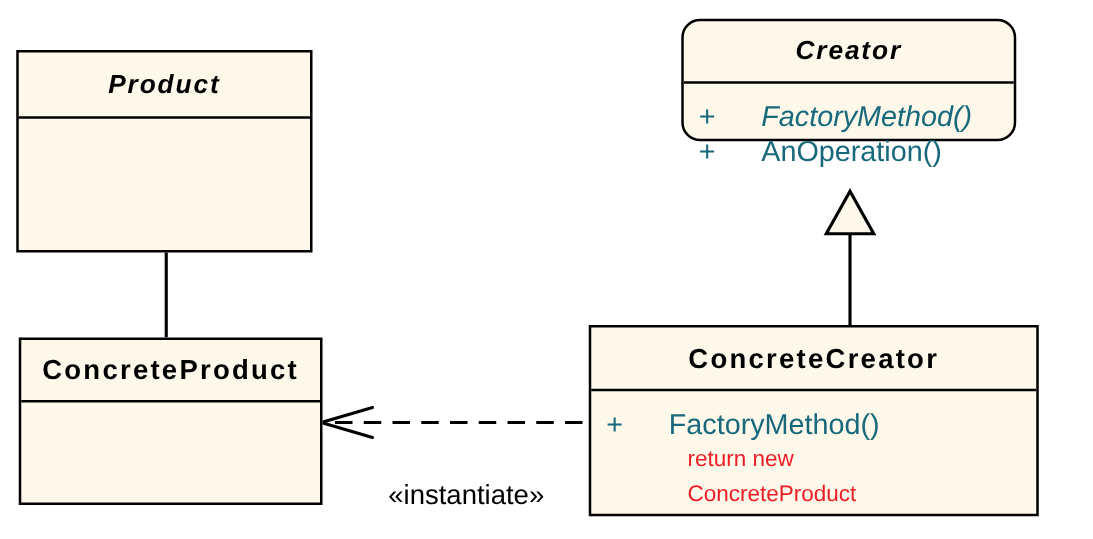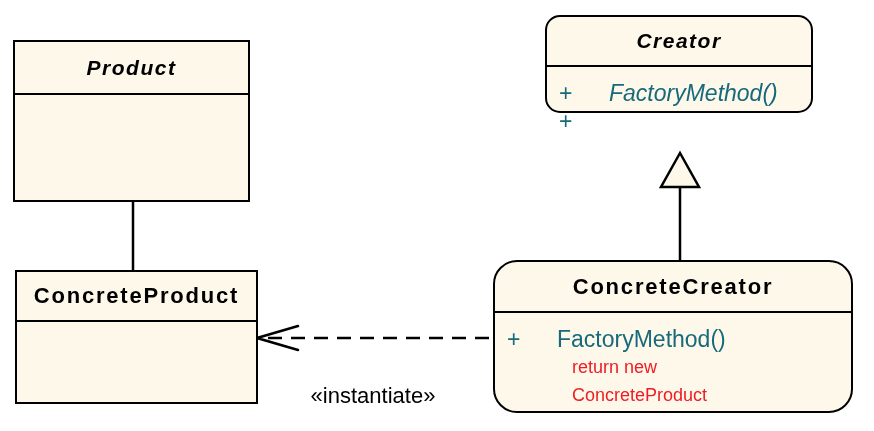--- a/index.html
+++ b/index.html
@@ -83,30 +83,31 @@
 
   <div class="class-box" style="left:545px;top:15px;width:268px;height:98px;border-radius:15px;">
     <div class="class-title abstract" style="height:50px;">Creator</div>
     <div class="class-body">
       <div class="method-line">
         <span class="vis">+</span>
         <span class="mname abstract">FactoryMethod()</span>
       </div>
       <div class="method-line">
         <span class="vis">+</span>
+        <span class="mname">AnOperation()</span>
       </div>
     </div>
   </div>
 
   <div class="class-box" style="left:15px;top:270px;width:243px;height:134px;">
     <div class="class-title concrete" style="height:50px;">ConcreteProduct</div>
     <div class="class-body"></div>
   </div>
 
-  <div class="class-box" style="left:493px;top:260px;width:360px;height:153px;border-radius:24px;">
+  <div class="class-box" style="left:471px;top:260px;width:360px;height:153px;">
     <div class="class-title concrete" style="height:51px;">ConcreteCreator</div>
     <div class="class-body">
       <div class="method-line">
         <span class="vis">+</span>
         <span class="mname">FactoryMethod()</span>
       </div>
       <div class="note-line">return new</div>
       <div class="note-line">ConcreteProduct</div>
     </div>
   </div>

